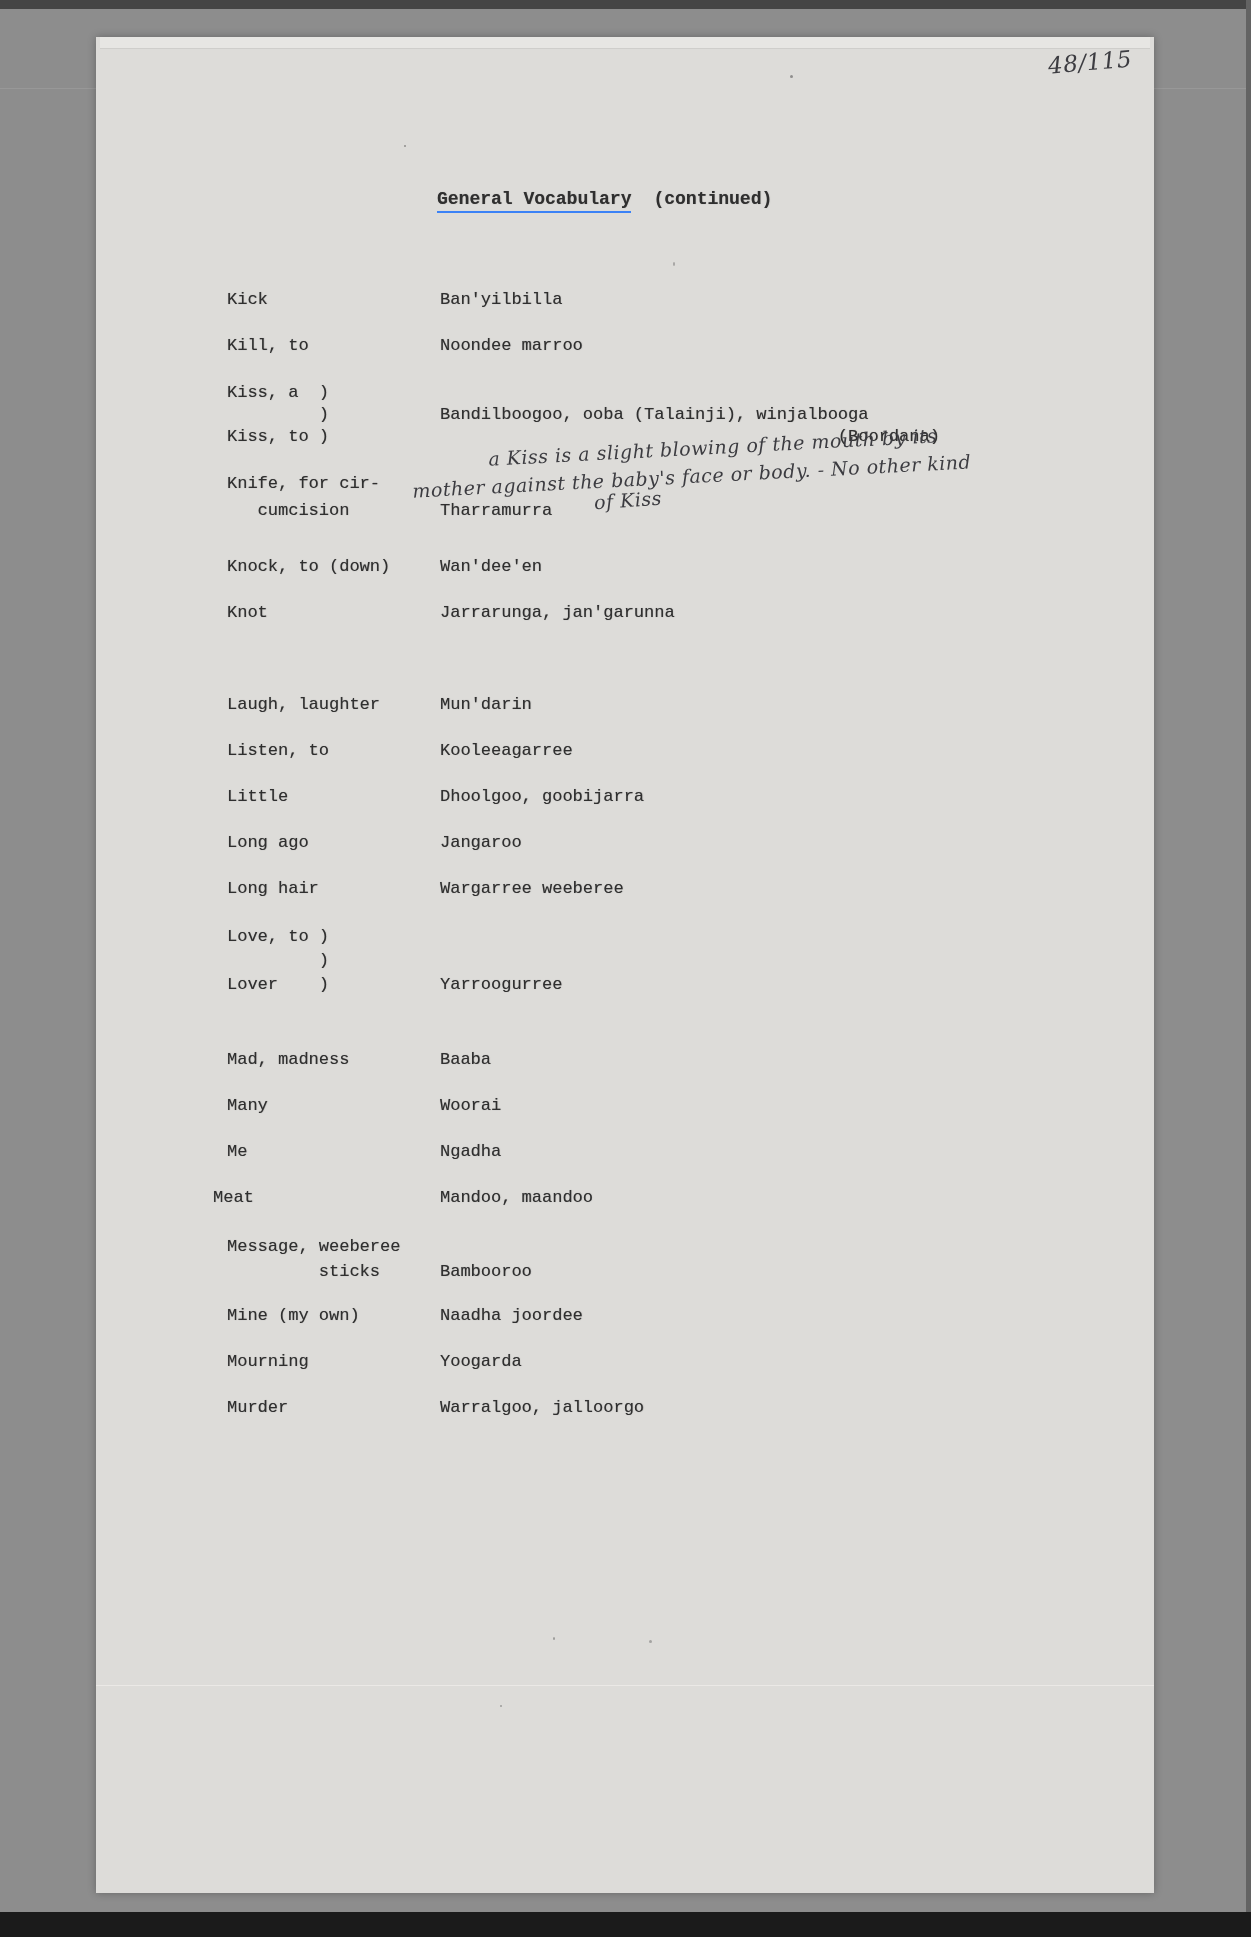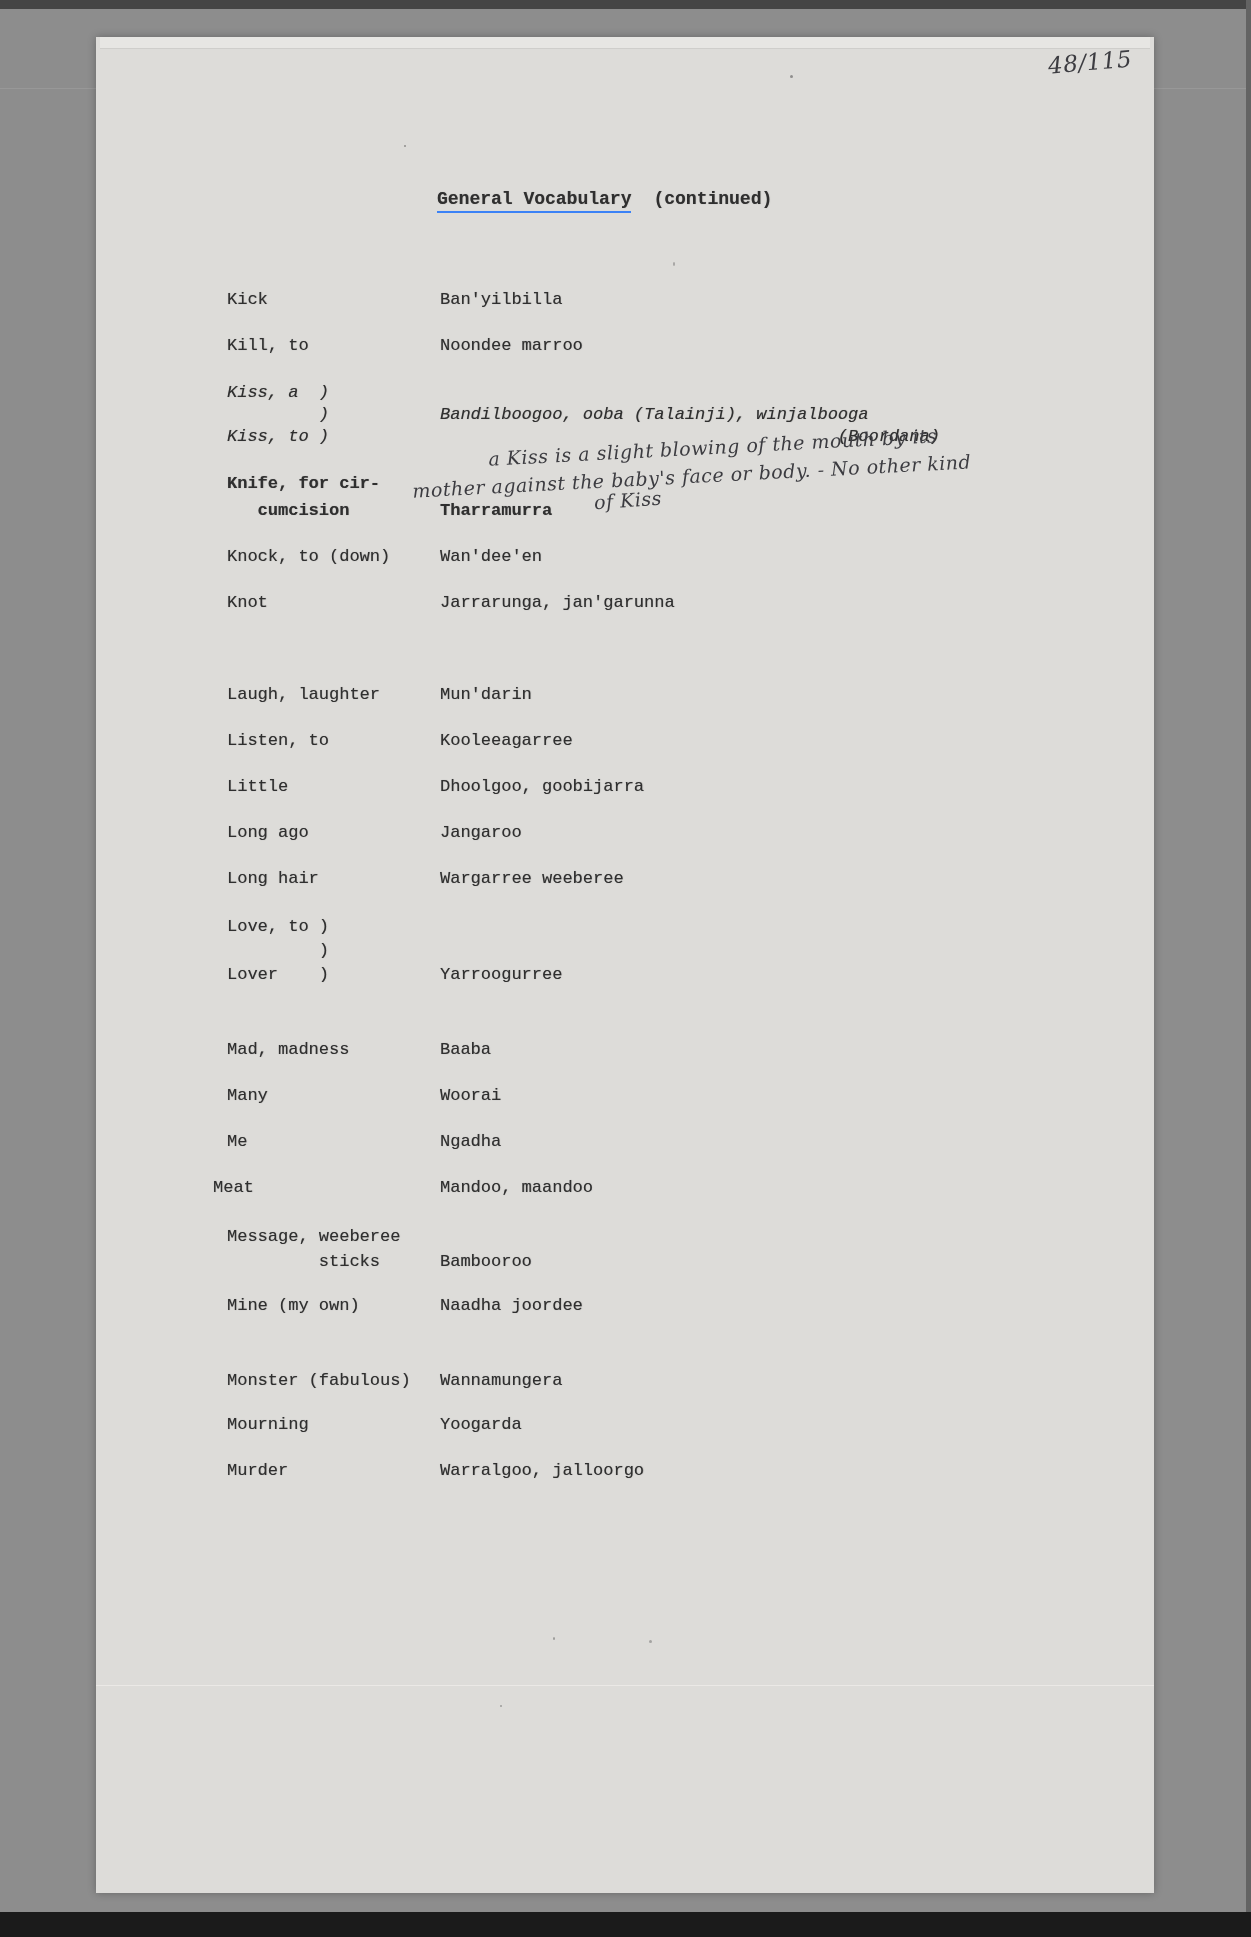--- a/index.html
+++ b/index.html
@@ -35,23 +35,23 @@
   .section{padding-top:0;}
   .section:nth-child(2){padding-top:46px;}
   .section:nth-child(3){padding-top:27px;}
   .row{display:flex;align-items:flex-end;margin-bottom:26px;}
   .term,.def{white-space:pre;line-height:20px;}
   .term{width:213px;flex:0 0 213px;}
   .def{flex:1;}
 
   
   .row-kiss .term,.row-kiss .def{line-height:22px;}
-  .row-kiss{margin-bottom:22px;font-style:italic;}
+  .row-kiss{margin-bottom:22px;}
   .row-knife .term,.row-knife .def{line-height:27px;}
-  .row-knife{margin-bottom:23px;font-weight:bold;}
+  .row-knife{margin-bottom:33px;}
   .row-love .term,.row-love .def{line-height:24px;}
   .row-message .term,.row-message .def{line-height:25px;}
   .row-message{margin-bottom:22px;}
   .row-monster .term,.row-monster .def{line-height:26px;}
   .row-monster{margin-bottom:21px;}
   .row-meat .term{position:relative;left:-14px;}
 
   
   .hand{
     position:absolute;
@@ -173,25 +173,20 @@
         <div class="row row-message">
           <div class="term">Message, weeberee
          sticks</div>
           <div class="def">
 Bambooroo</div>
         </div>
         <div class="row row-mine">
           <div class="term">Mine (my own)</div>
           <div class="def">Naadha joordee</div>
         </div>
-        <div class="row row-monster">
-          <div class="term">Monster (fabulous)</div>
-          <div class="def">
-Wannamungera</div>
-        </div>
         <div class="row row-mourning">
           <div class="term">Mourning</div>
           <div class="def">Yoogarda</div>
         </div>
         <div class="row row-murder">
           <div class="term">Murder</div>
           <div class="def">Warralgoo, jalloorgo</div>
         </div>
       </div>
     </div>

